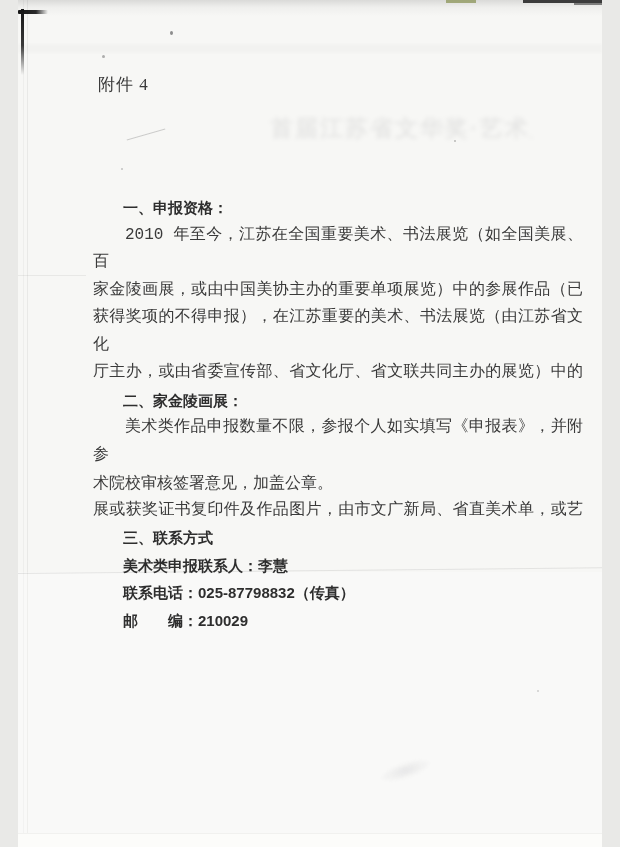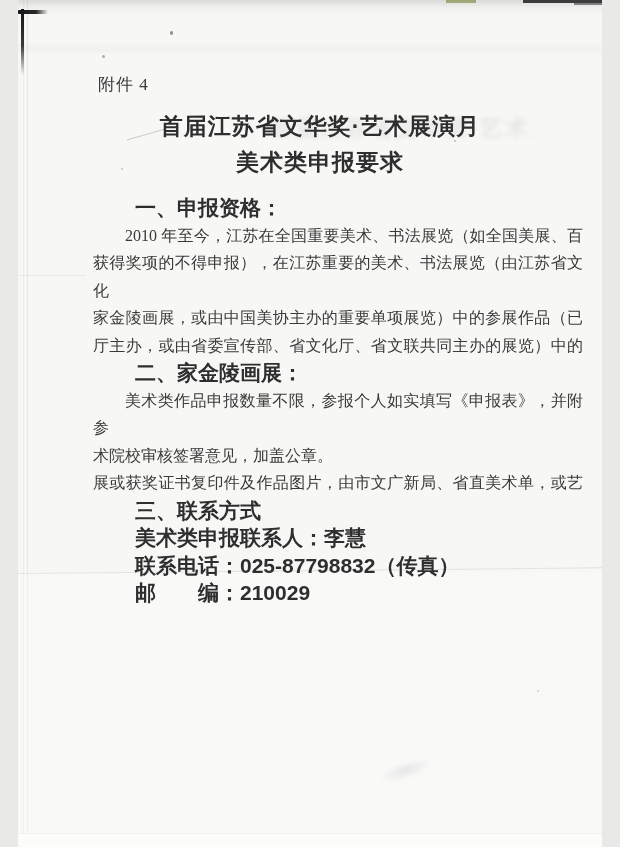--- a/index.html
+++ b/index.html
@@ -64,25 +64,25 @@
     transform:translateX(-18px);
     text-align:center; line-height:36px;
     font-family:"Liberation Sans","DejaVu Sans",sans-serif;
     font-weight:700; font-size:23px; letter-spacing:1px; color:var(--heading_ink);
   }
   .doc-flow{
     position:absolute; top:194px; left:75px; width:490px;
     font-size:16px; line-height:27.5px; color:var(--ink);
   }
   .line{min-height:27.5px;}
-  .just{text-align:justify; text-align-last:justify;}
+  .just{text-align:justify; text-align-last:justify;font-family:Liberation Mono, monospace;}
   .indent{text-indent:2em;}
   .heading,.contact{
     font-family:"Liberation Sans","DejaVu Sans",sans-serif;
-    font-weight:600; font-size:21px; color:var(--heading_ink);
+    font-weight:600; font-size:15px; color:var(--heading_ink);
   }
 </style>
 </head>
 <body>
 
 <div class="page">
 
   <div class="art shade-top"></div>
   <div class="art shade-band"></div>
   <div class="art mark-tl-h"></div>
@@ -104,31 +104,27 @@
   <div class="art scratch"></div>
   <div class="art speck s1"></div>
   <div class="art speck s2"></div>
   <div class="art speck s3"></div>
   <div class="art speck s4"></div>
   <div class="art speck s5"></div>
   <div class="ghost-title">首届江苏省文华奖·艺术展演月</div>
 
   <div class="attachment">附件 4</div>
 
-  <div class="title-wrap">
-    <div>首届江苏省文华奖·艺术展演月</div>
-    <div>美术类申报要求</div>
-  </div>
 
   <div class="doc-flow">
 
     <div class="line indent heading">一、申报资格：</div>
     <div class="line indent just">2010 年至今，江苏在全国重要美术、书法展览（如全国美展、百</div>
+    <div class="line just">家金陵画展，或由中国美协主办的重要单项展览）中的参展作品（已</div>
     <div class="line just">获得奖项的不得申报），在江苏重要的美术、书法展览（由江苏省文化</div>
-    <div class="line just">家金陵画展，或由中国美协主办的重要单项展览）中的参展作品（已</div>
     <div class="line just">厅主办，或由省委宣传部、省文化厅、省文联共同主办的展览）中的</div>
 
     <div class="line indent heading">二、家金陵画展：</div>
     <div class="line indent just">美术类作品申报数量不限，参报个人如实填写《申报表》，并附参</div>
     <div class="line">术院校审核签署意见，加盖公章。</div>
     <div class="line just">展或获奖证书复印件及作品图片，由市文广新局、省直美术单，或艺</div>
 
     <div class="line indent heading">三、联系方式</div>
     <div class="line indent contact">美术类申报联系人：李慧</div>
     <div class="line indent contact">联系电话：025-87798832（传真）</div>

